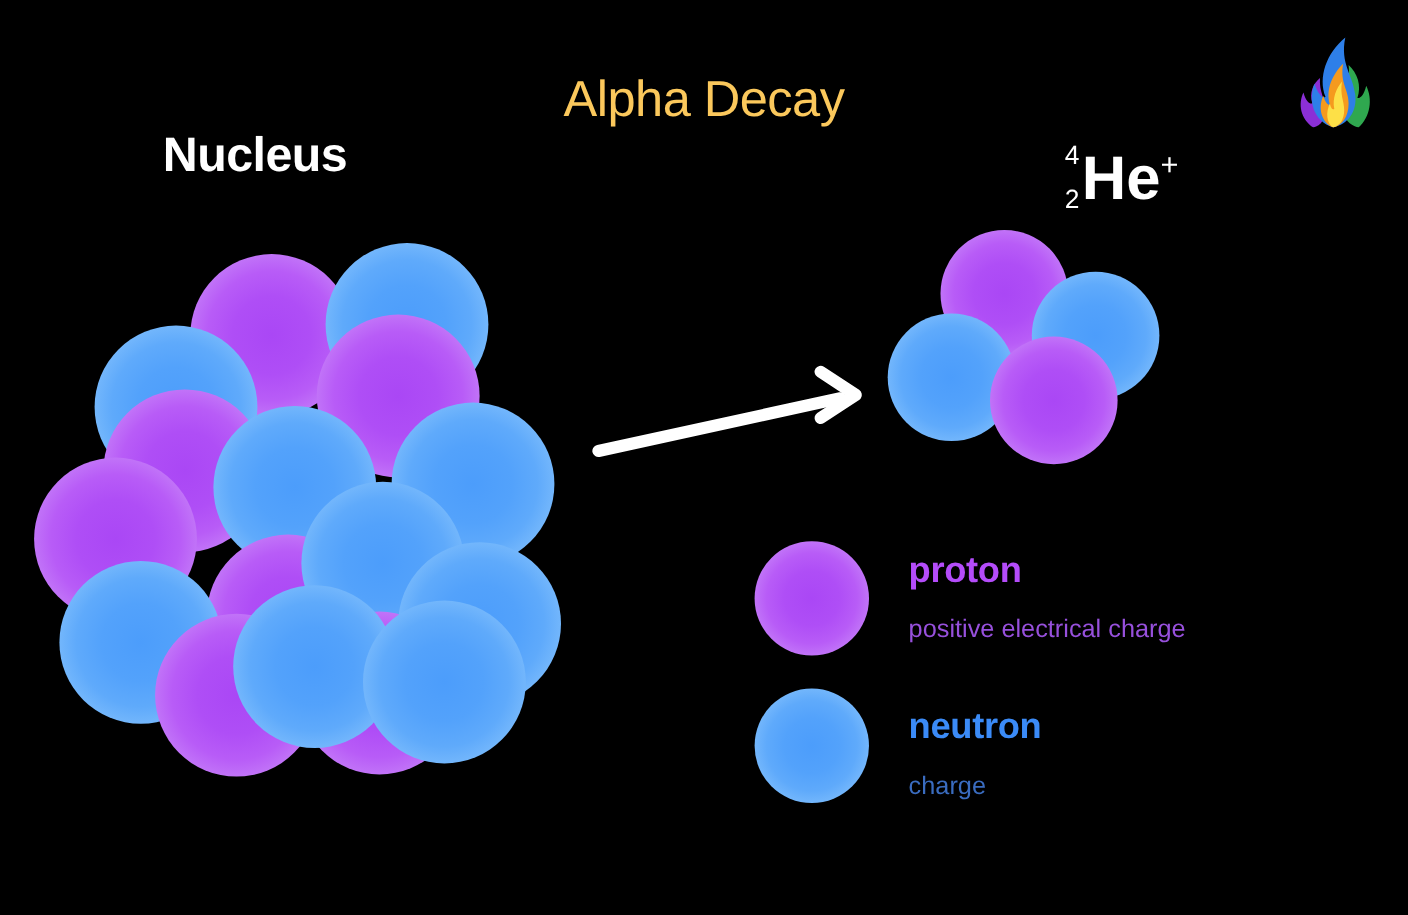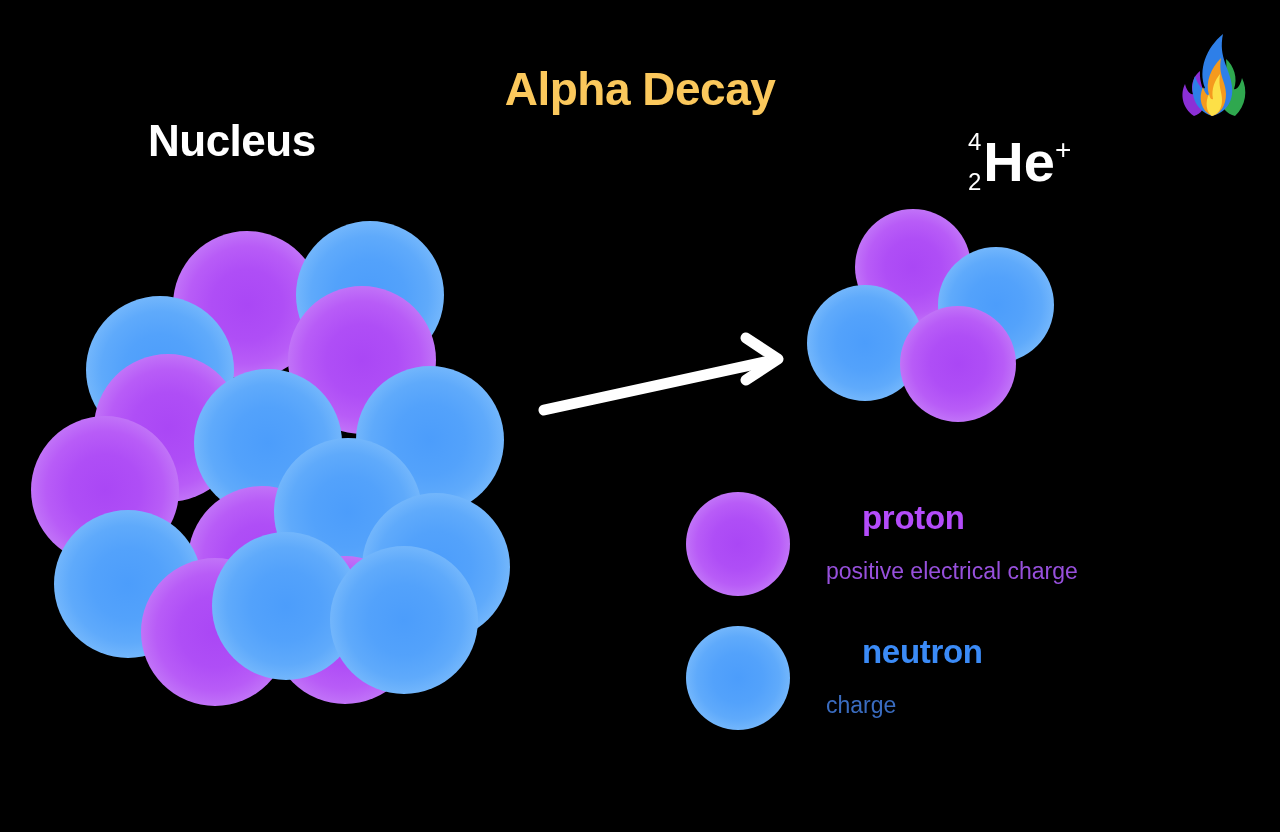--- a/index.html
+++ b/index.html
@@ -21,21 +21,21 @@
   }
 
   
   #title {
     position: absolute;
     left: 0;
     top: 66px;
     width: 1280px;
     text-align: center;
     font-size: 46px;
-    font-weight: 700;
+    font-weight: 400;
     letter-spacing: -0.5px;
     color: #FBC85C;
     line-height: 1;
   }
 
   
   #nucleus-heading {
     position: absolute;
     left: 148px;
     top: 119px;
@@ -131,35 +131,34 @@
   }
 
   
   #legend { position: absolute; left: 686px; top: 492px; }
   .legend-row {
     position: relative;
     display: flex;
     align-items: center;
     height: 104px;
   }
-  .legend-row + .legend-row { margin-top: 30px; }
+  .legend-row + .legend-row { margin-top: 30px; align-items: flex-end; }
   .legend-swatch {
     position: relative;
     width: 104px;
     height: 104px;
     border-radius: 50%;
     flex: 0 0 104px;
   }
   .legend-text { margin-left: 36px; }
   .legend-title {
     font-size: 33px;
     font-weight: 700;
     line-height: 1.05;
     letter-spacing: -0.3px;
-    margin-left: 36px;
   }
   .legend-sub {
     font-size: 23px;
     font-weight: 400;
     line-height: 1.35;
     margin-top: 21px;
   }
   .legend-row.proton-row .legend-title { color: #B44CFA; }
   .legend-row.proton-row .legend-sub   { color: #9750DC; }
   .legend-row.neutron-row .legend-title { color: #3B8BF7; }

